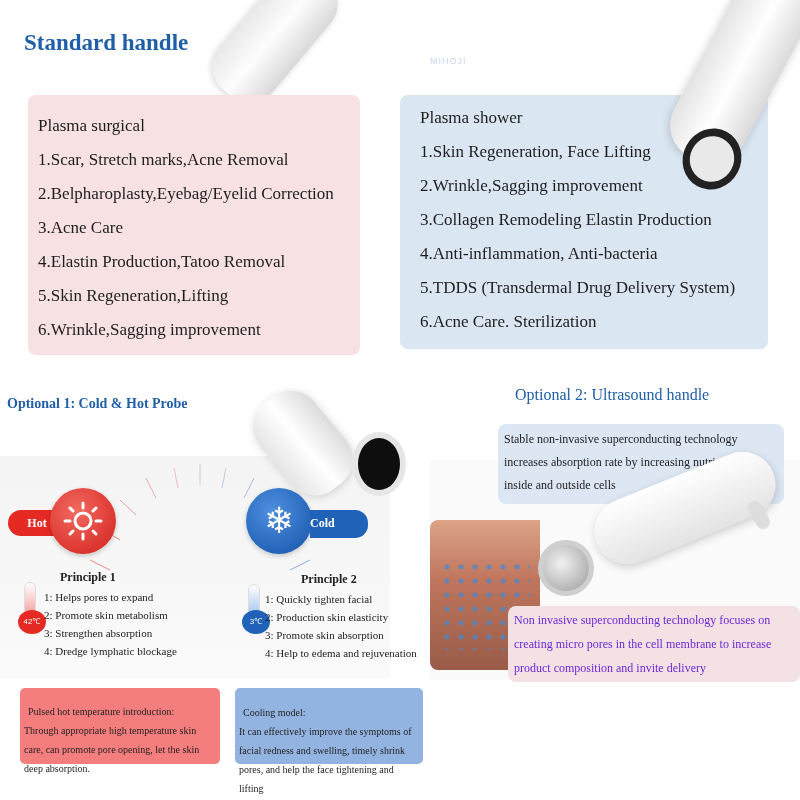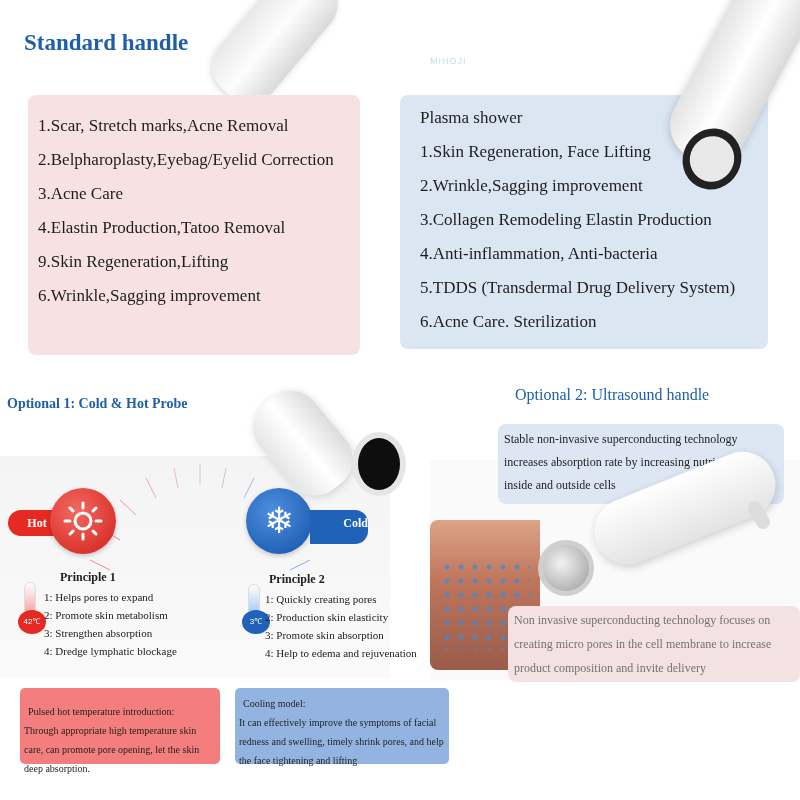--- a/index.html
+++ b/index.html
@@ -24,70 +24,71 @@
   .handle-right-cap-inner { left: 690px; top: 136px; width: 44px; height: 46px; background: #e9e9e9; border-radius: 50%; transform: rotate(28deg); }
 
   
   .title-opt1 { left: 7px; top: 396px; font-size: 14px; font-weight: bold; color: #1f5fa8; }
   .opt1-bg { left: 0; top: 456px; width: 390px; height: 222px; background: linear-gradient(180deg,#f4f4f4,#fafafa); }
   .probe { left: 268px; top: 388px; width: 70px; height: 110px; background: linear-gradient(90deg,#e5e5e5,#ffffff,#dcdcdc); border-radius: 30px; transform: rotate(-40deg); box-shadow: 0 2px 8px rgba(0,0,0,.15); }
   .probe-head { left: 352px; top: 432px; width: 54px; height: 64px; background: #0e0e0e; border-radius: 50%; border: 6px solid #e6e6e6; }
 
   .gauge { left: 70px; top: 460px; width: 260px; height: 130px; }
   .hot-pill { left: 8px; top: 510px; width: 58px; height: 26px; background: #e52a24; border-radius: 13px 0 0 13px; color: #fff; font-weight: bold; font-size: 12px; line-height: 26px; text-align: center; }
-  .cold-pill { left: 310px; top: 510px; width: 58px; height: 34px; background: #1f62b8; border-radius: 0 13px 13px 0; color: #fff; font-weight: bold; font-size: 12px; line-height: 26px; text-align: right; }
+  .cold-pill { left: 310px; top: 510px; width: 58px; height: 28px; background: #1f62b8; border-radius: 0 13px 13px 0; color: #fff; font-weight: bold; font-size: 12px; line-height: 26px; text-align: left; }
   .hot-circle { left: 50px; top: 488px; width: 66px; height: 66px; border-radius: 50%; background: radial-gradient(circle at 40% 35%,#f26a60,#d21f1b); display:flex; align-items:center; justify-content:center; box-shadow: 0 2px 5px rgba(0,0,0,.2); }
   .cold-circle { left: 246px; top: 488px; width: 66px; height: 66px; border-radius: 50%; background: radial-gradient(circle at 40% 35%,#4e8fe0,#1353a8); display:flex; align-items:center; justify-content:center; box-shadow: 0 2px 5px rgba(0,0,0,.2); color:#fff; font-size: 36px; }
 
   .principle { font-size: 11px; line-height: 18px; color: #222; }
   .principle .ptitle { font-weight: bold; font-size: 12px; margin-bottom: 2px; }
   .p1 { left: 44px; top: 568px; }
   .p1 .ptitle { margin-left: 16px; }
   .p2 { left: 265px; top: 570px; }
-  .p2 .ptitle { margin-left: 4px; }
+  .p2 .ptitle { margin-left: 36px; }
 
   .thermo { width: 12px; border-radius: 6px; background: #fff; border: 1px solid #ddd; }
   .thermo-hot { left: 24px; top: 582px; height: 50px; background: linear-gradient(180deg,#fff,#f07070); }
   .thermo-cold { left: 248px; top: 584px; height: 50px; background: linear-gradient(180deg,#fff,#6ea3e4); }
   .bulb { width: 28px; height: 24px; border-radius: 50%; color: #fff; font-family: "Liberation Sans", sans-serif; font-size: 8px; text-align: center; line-height: 24px; }
   .bulb-hot { left: 18px; top: 610px; background: #e52a24; }
   .bulb-cold { left: 242px; top: 610px; background: #1f62b8; }
 
   .box-hot { left: 20px; top: 688px; width: 200px; height: 76px; background: #f47d7d; border-radius: 5px; padding: 14px 4px; font-size: 10px; line-height: 19px; color: #1f1f1f; }
-  .box-cold { left: 235px; top: 688px; width: 214px; height: 76px; background: #93b4e0; border-radius: 5px; padding: 6px 4px; font-size: 10px; line-height: 19px; color: #1f1f1f; }
+  .box-cold { left: 235px; top: 688px; width: 188px; height: 76px; background: #93b4e0; border-radius: 5px; padding: 15px 4px; font-size: 10px; line-height: 19px; color: #1f1f1f; }
 
   
   .title-opt2 { left: 515px; top: 386px; font-size: 16px; font-weight: normal; color: #1f5fa8; }
   .us-bg { left: 430px; top: 460px; width: 370px; height: 220px; background: #fafafa; }
   .skin { left: 430px; top: 520px; width: 110px; height: 150px; background: linear-gradient(180deg,#d99a7a 0%,#b8674b 40%,#8e4a35 100%); border-radius: 8px 0 0 8px; opacity: .9; }
   .skin-cells { left: 440px; top: 560px; width: 90px; height: 90px; background: radial-gradient(circle,#4c86c9 2px,transparent 3px) 0 0/14px 14px; opacity: .8; }
   .bubble-top { left: 498px; top: 424px; width: 286px; height: 80px; background: #dde7f4; border-radius: 8px; padding: 4px 6px; font-size: 12px; line-height: 23px; color: #1d1d1d; }
-  .bubble-bottom { left: 508px; top: 606px; width: 292px; height: 76px; background: #f4e1e3; border-radius: 8px; padding: 2px 6px; font-size: 12px; line-height: 24px; color: #737373; }
+  .bubble-bottom { left: 508px; top: 606px; width: 292px; height: 76px; background: #f4e1e3; border-radius: 8px; padding: 2px 6px; font-size: 12px; line-height: 24px; color: #6d28d9; }
   .us-handle { left: 590px; top: 475px; width: 190px; height: 66px; background: linear-gradient(180deg,#ffffff,#e3e3e3); border-radius: 33px; transform: rotate(-22deg); box-shadow: 0 3px 8px rgba(0,0,0,.18); }
   .us-hook { left: 752px; top: 500px; width: 14px; height: 30px; background: #ddd; border-radius: 7px; transform: rotate(-30deg); }
   .us-head { left: 538px; top: 540px; width: 56px; height: 56px; border-radius: 50%; background: radial-gradient(circle at 40% 40%,#f2f2f2,#9a9a9a); border: 5px solid #cfcfcf; }
 
   .watermark { font-family: "Liberation Sans", sans-serif; font-size: 9px; color: #c8d8f0; letter-spacing: 1px; }
 </style>
 </head>
 <body>
 
 <div class="abs title-main">Standard handle</div>
 
 <div class="abs handle-top"></div>
 <div class="abs handle-tip"></div>
 <div class="abs handle-tip-head"></div>
 
 <div class="abs panel panel-pink">
   <div class="panel-list">
+    <div class="row">Plasma surgical</div>
     <div class="row">1.Scar, Stretch marks,Acne Removal</div>
     <div class="row">2.Belpharoplasty,Eyebag/Eyelid Correction</div>
     <div class="row">3.Acne Care</div>
     <div class="row">4.Elastin Production,Tatoo Removal</div>
-    <div class="row">9.Skin Regeneration,Lifting</div>
+    <div class="row">5.Skin Regeneration,Lifting</div>
     <div class="row">6.Wrinkle,Sagging improvement</div>
   </div>
 </div>
 
 <div class="abs panel panel-blue">
   <div class="panel-list" style="left:20px;top:6px;">
     <div class="row">Plasma shower</div>
     <div class="row">1.Skin Regeneration, Face Lifting</div>
     <div class="row">2.Wrinkle,Sagging improvement</div>
     <div class="row">3.Collagen Remodeling Elastin Production</div>
@@ -152,21 +153,21 @@
   <div>1: Helps pores to expand</div>
   <div>2: Promote skin metabolism</div>
   <div>3: Strengthen absorption</div>
   <div>4: Dredge lymphatic blockage</div>
 </div>
 
 <div class="abs thermo thermo-cold"></div>
 <div class="abs bulb bulb-cold">3℃</div>
 <div class="abs principle p2">
   <div class="ptitle">Principle 2</div>
-  <div>1: Quickly creating pores</div>
+  <div>1: Quickly tighten facial</div>
   <div>2: Production skin elasticity</div>
   <div>3: Promote skin absorption</div>
   <div>4: Help to edema and rejuvenation</div>
 </div>
 
 <div class="abs box-hot">
   <div style="padding-left:4px;">Pulsed hot temperature introduction:</div>
   <div>Through appropriate high temperature skin care, can promote pore opening, let the skin deep absorption.</div>
 </div>
 <div class="abs box-cold">

